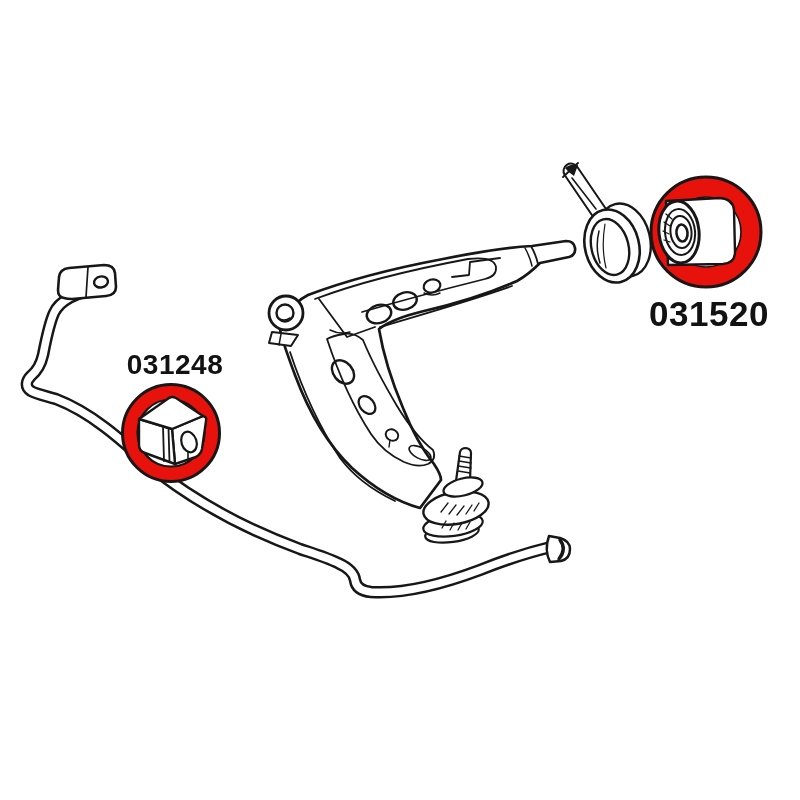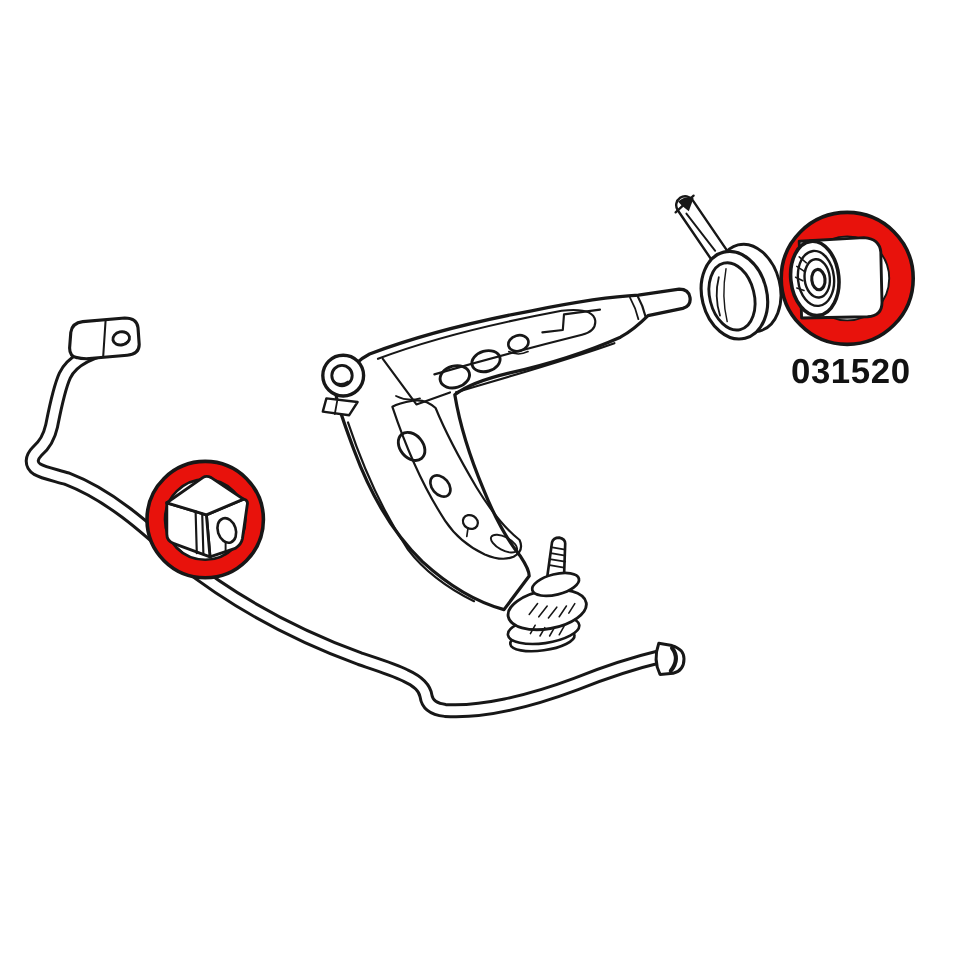--- a/index.html
+++ b/index.html
@@ -2,21 +2,21 @@
 <html><head>
 <meta charset="utf-8">
 <style>
   html,body{margin:0;padding:0;background:#fff;}
   .stage{position:relative;width:800px;height:800px;background:#ffffff;overflow:hidden;
          font-family:"Liberation Sans", sans-serif;}
   .stage svg{position:absolute;left:0;top:0;}
   .part-label{position:absolute;transform:translateX(-50%);font-weight:bold;color:#121212;
               white-space:nowrap;line-height:1;}
   .label-248{left:175px;top:351px;font-size:28px;letter-spacing:0.5px;}
-  .label-520{left:709px;top:296px;font-size:29px;letter-spacing:0.5px;}
+  .label-520{left:709px;top:296px;font-size:35px;letter-spacing:0.5px;}
 </style>
 </head>
 <body>
 
 <div class="stage">
 <svg width="800" height="800" viewBox="0 0 800 800" fill="none" stroke-linecap="round" stroke-linejoin="round">
 
   <g stroke="#171717">
     <path stroke-width="12.5" d="M100 288 C 78 292, 60 300, 54 313 C 49 324, 46 340, 43 355 C 41 364, 37 371, 31 376
          C 26 381, 25 387, 31 391 C 36 394, 46 396, 56 399 C 90 412, 120 438, 150 466
@@ -139,14 +139,15 @@
       <path fill="#ffffff" stroke-width="2.4" d="M139 419 L 172 429 L 175 464 L 145 453 Q 139 451 139 445 Z"></path>
       <path fill="#ffffff" stroke-width="2.4" d="M139 419 L 169 398 Q 172 396 176 398 L 203 416 L 172 429 Z"></path>
       <path stroke-width="1.8" d="M163 426 L 164 461"></path>
       <path stroke-width="1.8" d="M168.5 428 L 169.5 462"></path>
       <ellipse cx="189" cy="442" rx="7.5" ry="10.5" stroke-width="2.2" transform="rotate(-18 189 442)"></ellipse>
       <path stroke-width="1.6" d="M188 452 L 188 462"></path>
     </g>
   </g>
 </svg>
 
+  <div class="part-label label-248">031248</div>
   <div class="part-label label-520">031520</div>
 </div>
 
 </body></html>

